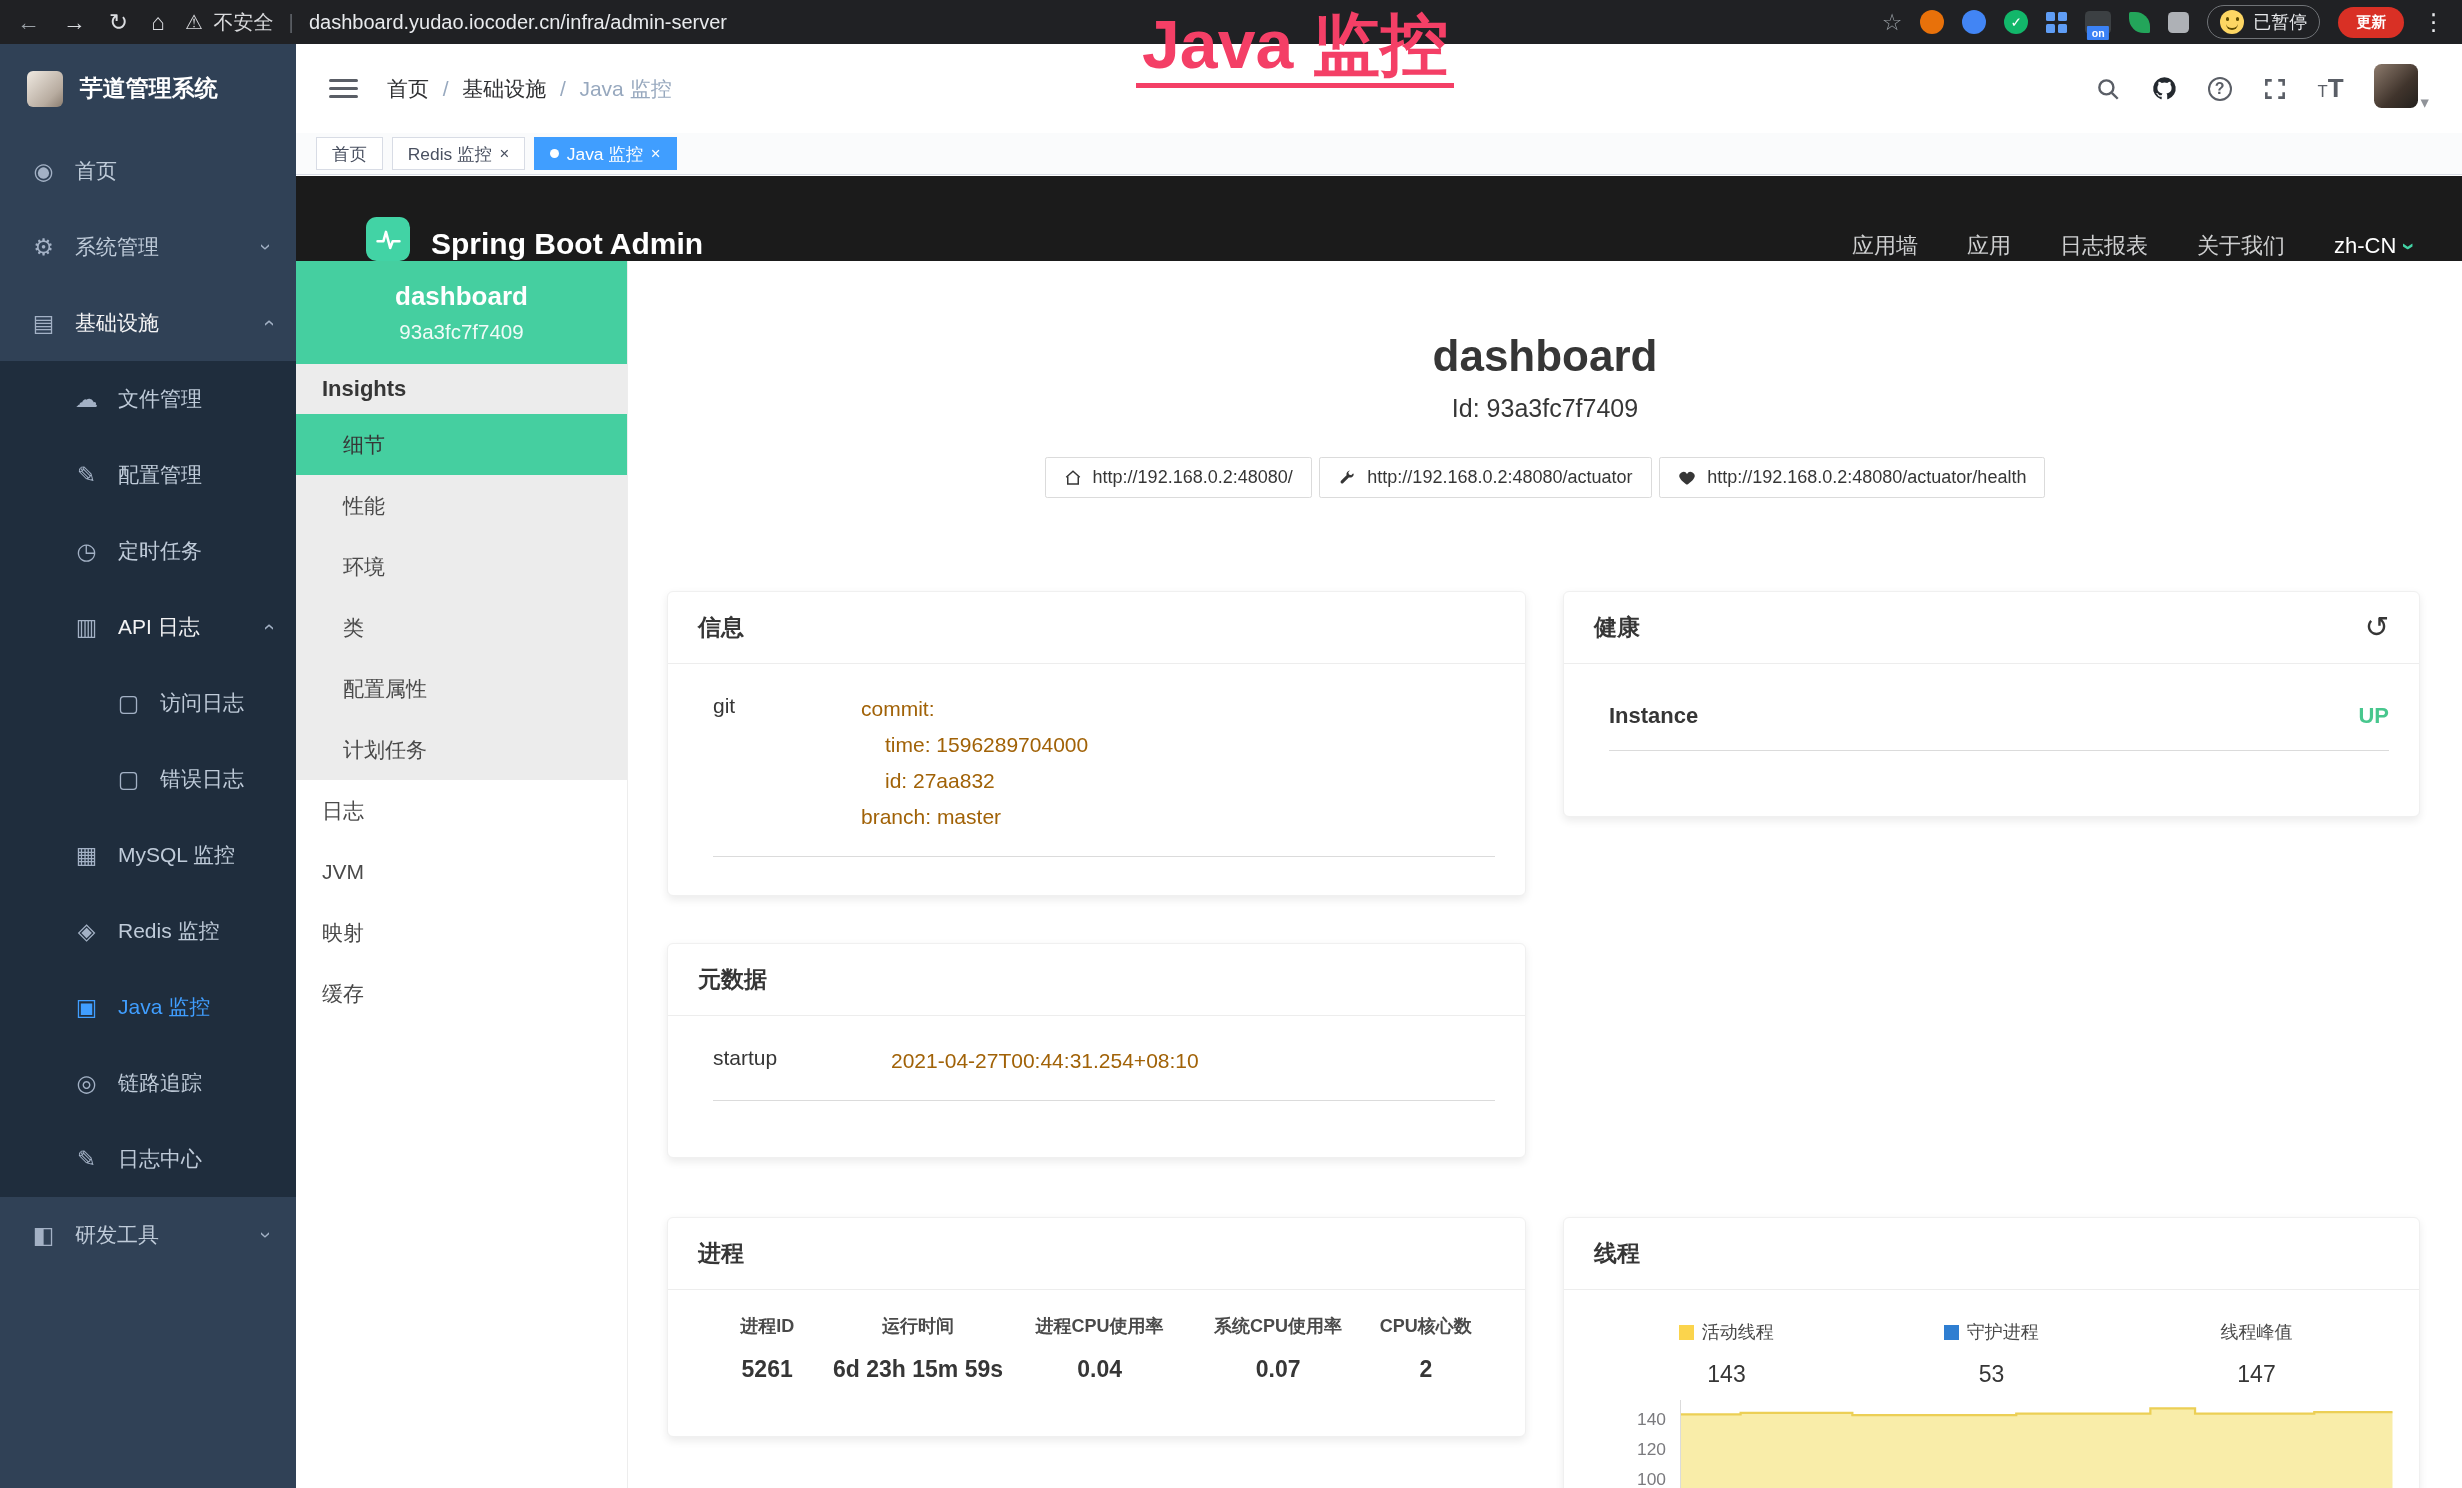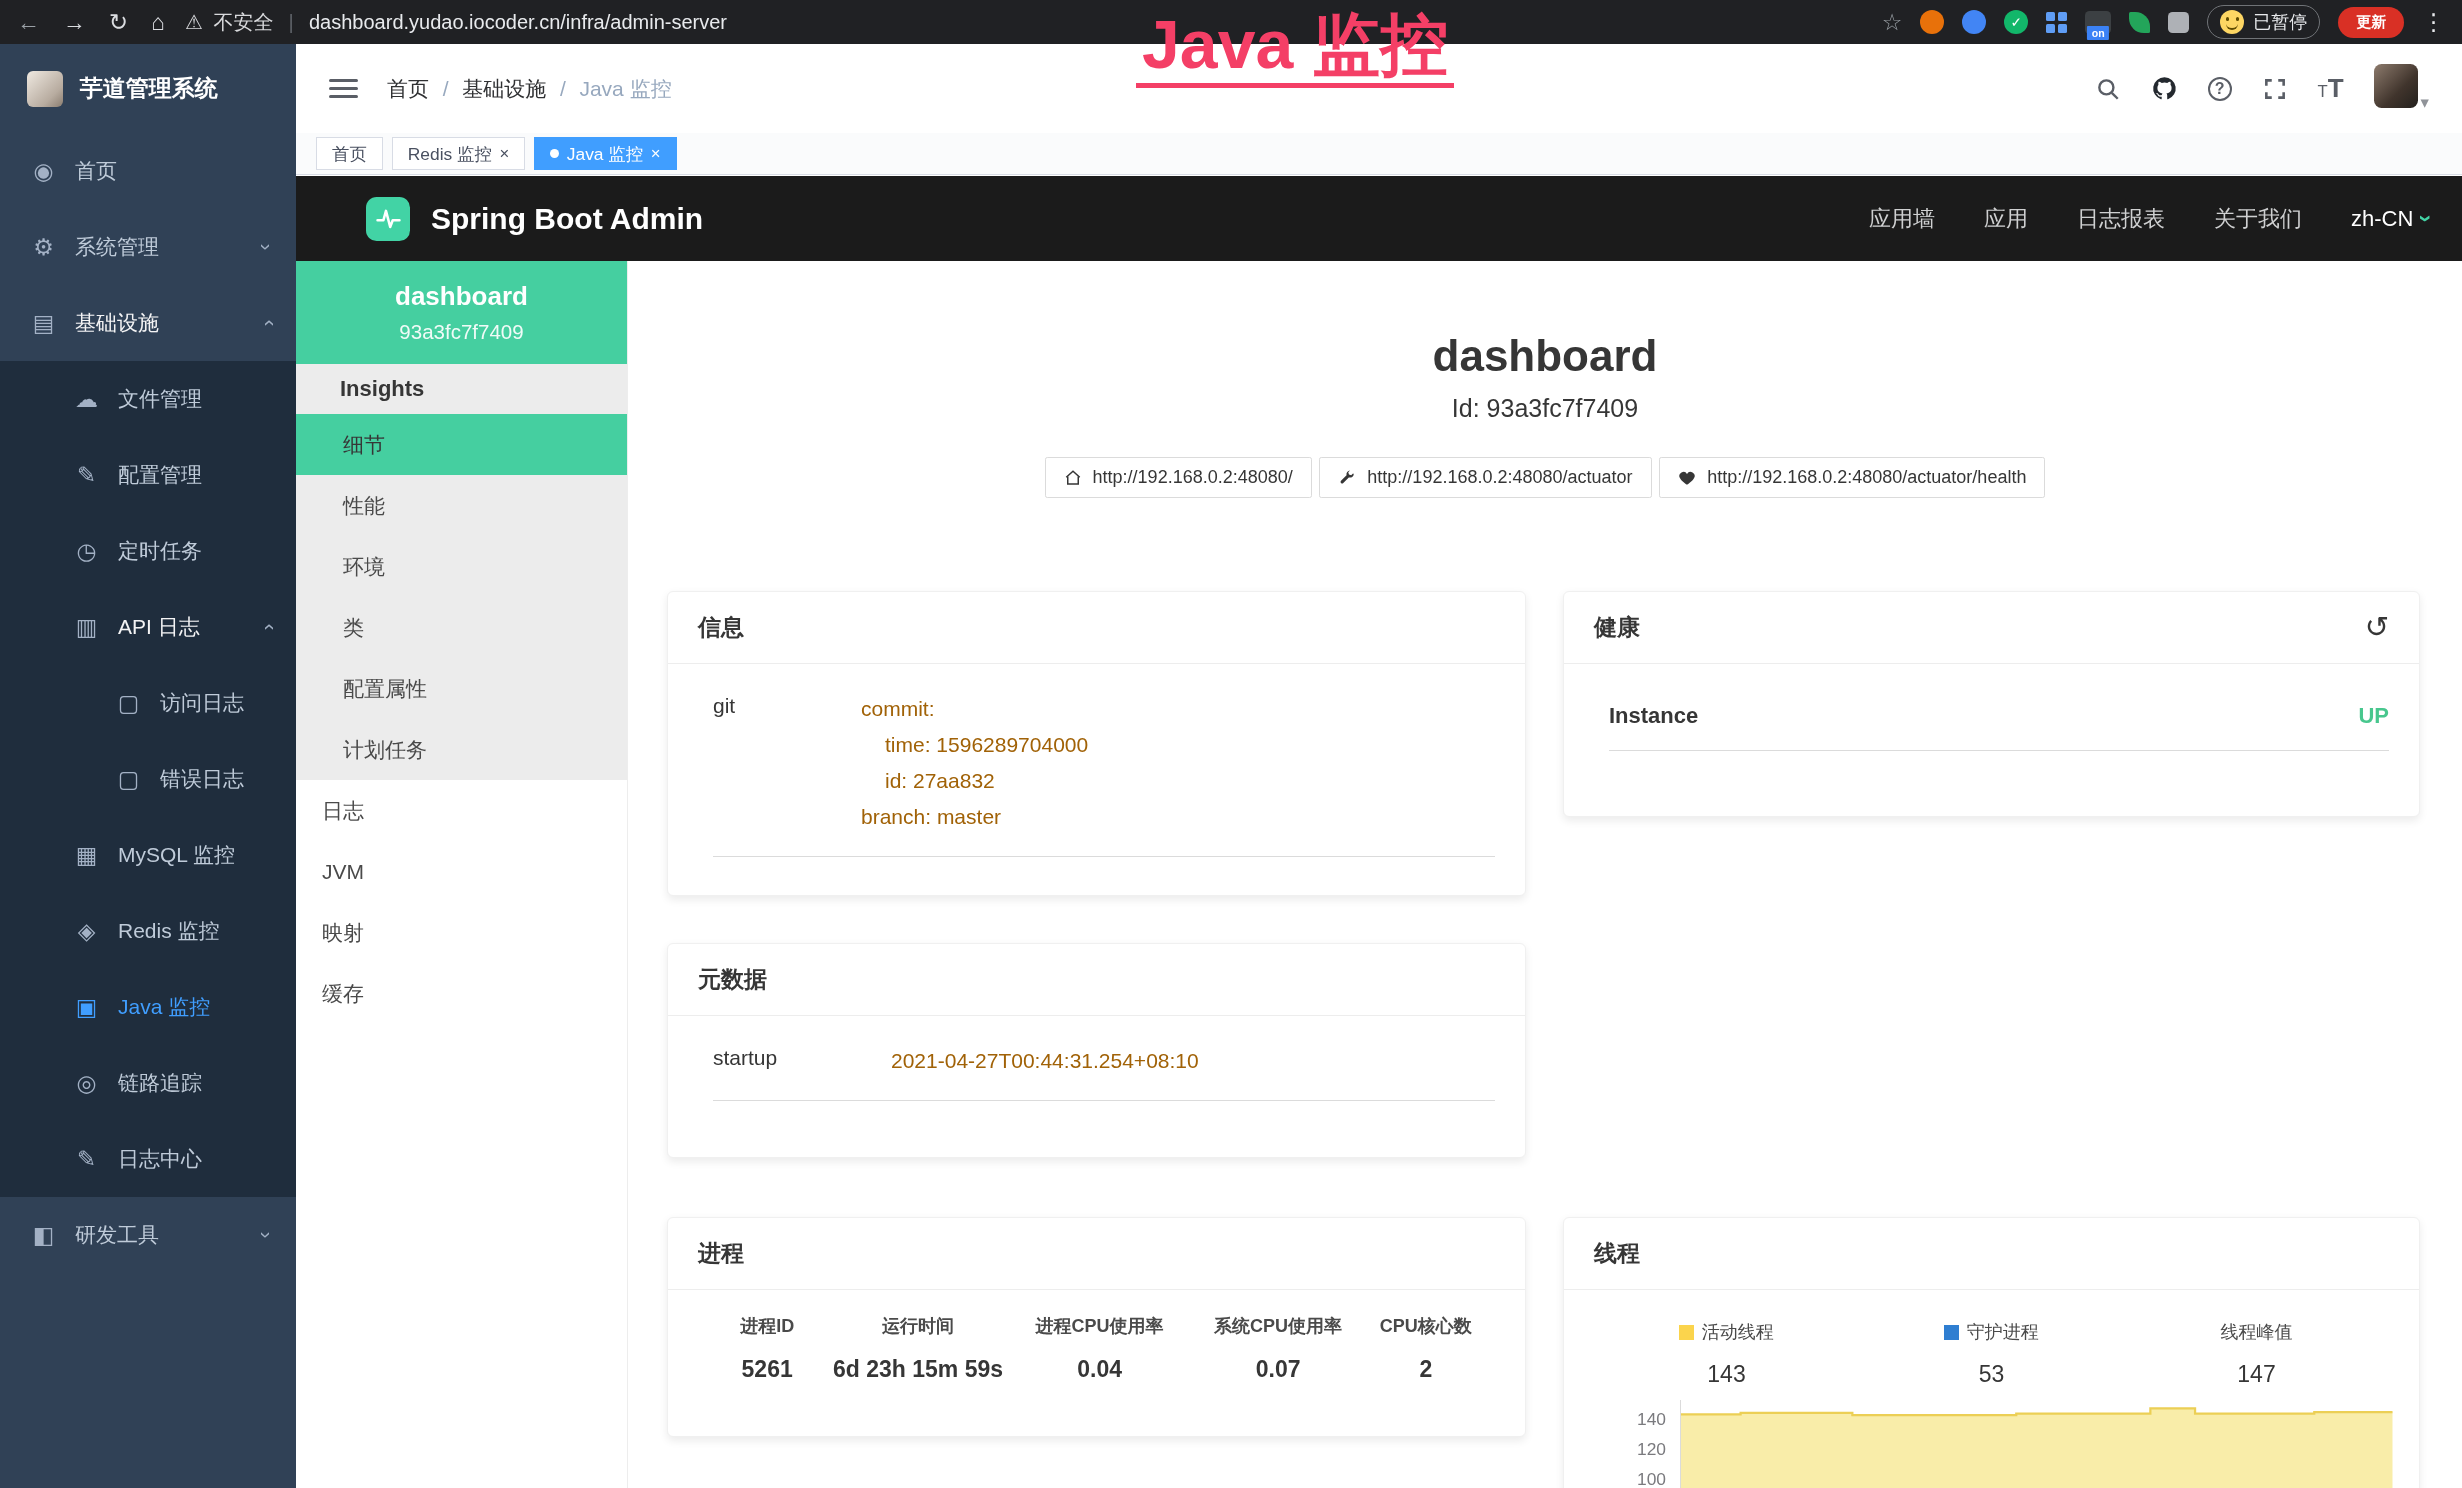--- a/index.html
+++ b/index.html
@@ -68,35 +68,35 @@
   .caret { color:#909399; font-size:16.7px; margin-left:3px; }
 
   
   .tb { position:absolute; top:133px; left:296px; right:0; height:42px; background:#fafbfc; border-bottom:0.8px solid #d8dce5; display:flex; align-items:center; padding:0 20px; gap:9px; z-index:1; }
   .tab { height:33px; display:flex; align-items:center; gap:7.6px; padding:0 15px; border:0.8px solid #d8dce5; background:#fff; color:#495060; font-size:17.4px; cursor:pointer; }
   .tab .x { font-size:16.7px; }
   .tab.active { background:#409eff; border-color:#409eff; color:#fff; }
   .dot { width:9px; height:9px; border-radius:50%; background:#fff; display:inline-block; }
 
   
-  .sh { position:absolute; top:176px; left:296px; right:0; height:85px; background:#1b1b1b; display:flex; align-items:center; padding:0 32px 0 70px; color:#cfd0d1; z-index:1; }
+  .sh { position:absolute; top:176px; left:296px; right:0; height:85px; background:#1b1b1b; display:flex; align-items:flex-end; padding:0 49px 0 70px; color:#cfd0d1; z-index:1; }
   .sh-logo { width:44px; height:44px; background:#42d3a5; border-radius:10.6px; display:flex; align-items:center; justify-content:center; margin-right:21px; flex:none; }
   .sh-brand { color:#fff; font-size:30px; font-weight:700; white-space:nowrap; }
   .sh-nav { margin-left:auto; display:flex; align-items:center; gap:49px; font-size:22px; }
   .sh-nav .itm { cursor:pointer; white-space:nowrap; }
   .sh-loc { display:flex; align-items:center; gap:9px; color:#fff; cursor:pointer; }
   .loc-chev { color:#42d3a5; transform:rotate(90deg); font-weight:700; font-size:23px; }
 
   
   .ss { position:absolute; top:261px; bottom:0; left:296px; width:332px; background:#fff; border-right:0.8px solid #ededed; z-index:1; }
   .ss-inst { height:103px; background:#45cfa0; color:#fff; display:flex; flex-direction:column; align-items:center; justify-content:center; gap:7.6px; cursor:pointer; }
   .ss-name { font-size:26px; font-weight:700; }
   .ss-id { font-size:20.5px; opacity:.92; }
   .ss-sec { background:#ececec; }
-  .ss-hd { height:50px; display:flex; align-items:center; padding-left:26px; font-weight:700; font-size:22px; color:#363636;margin-left:18px; }
+  .ss-hd { height:50px; display:flex; align-items:center; padding-left:26px; font-weight:700; font-size:22px; color:#363636; }
   .ss-it { height:61px; display:flex; align-items:center; padding-left:47px; font-size:21px; color:#4a4a4a; cursor:pointer; }
   .ss-it.root { padding-left:26px; }
   .ss-it.active { background:#45cfa0; color:#363636; }
 
   
   .ct { position:absolute; top:261px; left:628px; right:0; bottom:0; background:#fff; overflow:hidden; z-index:1; }
   .pg-title { position:absolute; top:70px; left:0; right:0; text-align:center; font-size:44px; font-weight:700; color:#363636; }
   .pg-sub { position:absolute; top:133px; left:0; right:0; text-align:center; font-size:25px; color:#363636; }
   .links { position:absolute; top:196px; left:0; right:0; display:flex; justify-content:center; gap:7.6px; }
   .lnk { display:flex; align-items:center; gap:11px; border:0.8px solid #dbdbdb; background:#fff; padding:9px 18px; font-size:18px; color:#363636; border-radius:2.3px; cursor:pointer; white-space:nowrap; }

